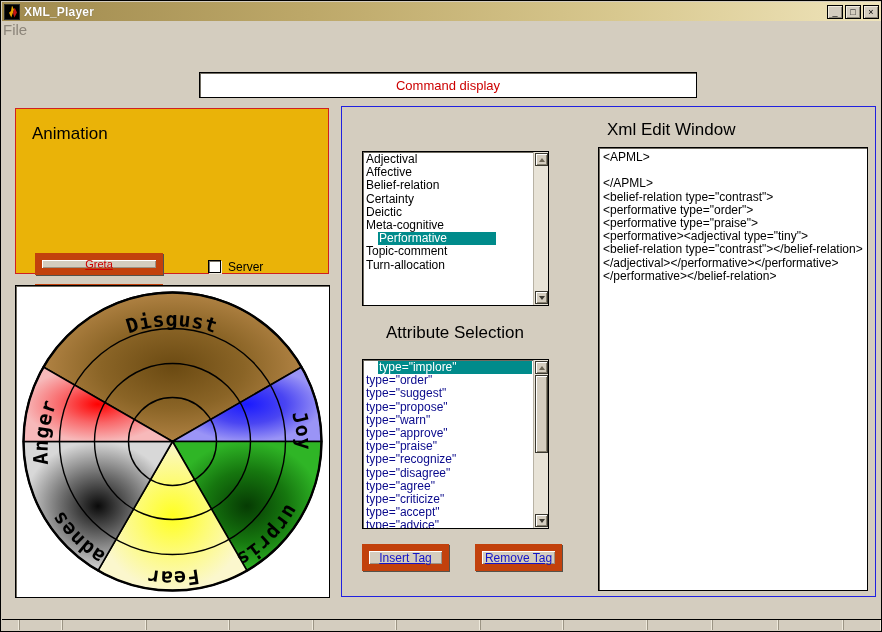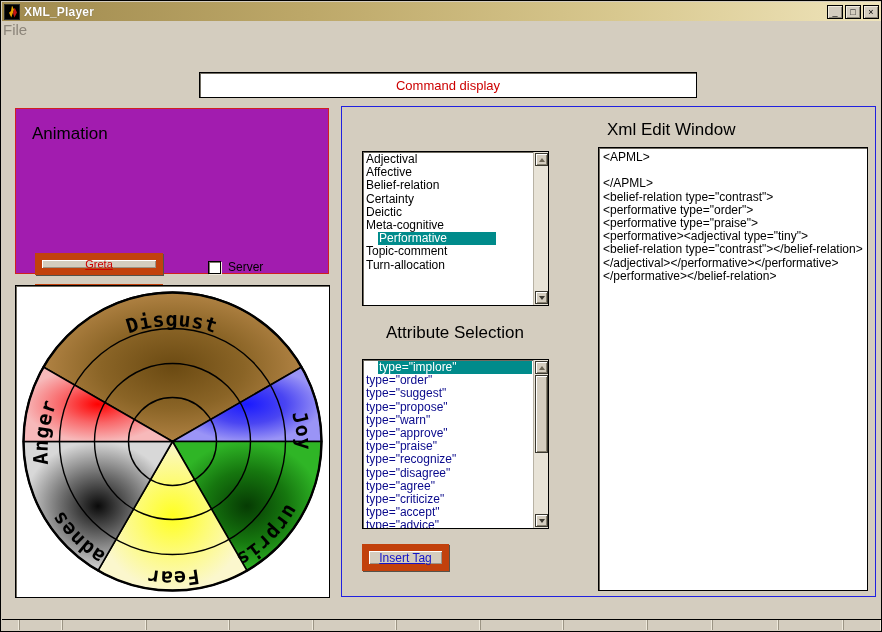--- a/index.html
+++ b/index.html
@@ -78,21 +78,21 @@
     display: flex; align-items: center; justify-content: center;
   }
   #cmd-display .cmd-text {
     font-size: 13px; color: #cc0000;
   }
 
   
   #panel-animation {
     position: absolute; left: 14px; top: 107px;
     width: 314px; height: 166px;
-    background: #a21caf;
+    background: #eab308;
     border: 1px solid #d02020;
   }
   .grp-title {
     font-size: 17px; color: #000; font-weight: normal;
   }
   #panel-animation .lbl-animation {
     position: absolute; left: 16px; top: 15px;
   }
   .vb-button {
     background: #d4cdbf;
@@ -103,21 +103,21 @@
     font-size: 11px; cursor: default; text-decoration: underline;
   }
   #btn-greta {
     position: absolute; left: 19px; top: 144px; width: 128px; height: 22px;
     color: #cc0000;
   }
   #btn-lucia {
     position: absolute; left: 19px; top: 175px; width: 128px; height: 22px;
     color: #cc0000;
   }
-  .chk-wrap { position: absolute; display: flex; align-items: center; gap: 7px; }
+  .chk-wrap { position: absolute; display: flex; gap: 7px; }
   #chk-server1 { left: 192px; top: 151px; }
   #chk-server2 { left: 192px; top: 183px; }
   .chk-box {
     width: 13px; height: 13px; background: #ffffff;
     border: 1px solid #000;
     box-shadow: inset 1px 1px 0 #7c766a, 1px 1px 0 #f2ecdf;
   }
   .chk-label { font-size: 12px; color: #000; }
   #lbl-ip {
     position: absolute; left: 16px; top: 215px;
@@ -428,20 +428,21 @@
         <div class="xml-row">&lt;belief-relation type="contrast"&gt;</div>
         <div class="xml-row">&lt;performative type="order"&gt;</div>
         <div class="xml-row">&lt;performative type="praise"&gt;</div>
         <div class="xml-row">&lt;performative&gt;&lt;adjectival type="tiny"&gt;</div>
         <div class="xml-row">&lt;belief-relation type="contrast"&gt;&lt;/belief-relation&gt;</div>
         <div class="xml-row">&lt;/adjectival&gt;&lt;/performative&gt;&lt;/performative&gt;</div>
         <div class="xml-row">&lt;/performative&gt;&lt;/belief-relation&gt;</div>
       </div>
 
     <div class="vb-button" id="btn-insert">Insert Tag</div>
+    <div class="vb-button" id="btn-remove">Remove Tag</div>
   </div>
 
   <div id="statusbar">
       <div class="sb-cell" style="width: 20px;"></div>
       <div class="sb-cell" style="width: 48px;"></div>
       <div class="sb-cell" style="width: 93px;"></div>
       <div class="sb-cell" style="width: 93px;"></div>
       <div class="sb-cell" style="width: 93px;"></div>
       <div class="sb-cell" style="width: 93px;"></div>
       <div class="sb-cell" style="width: 93px;"></div>

